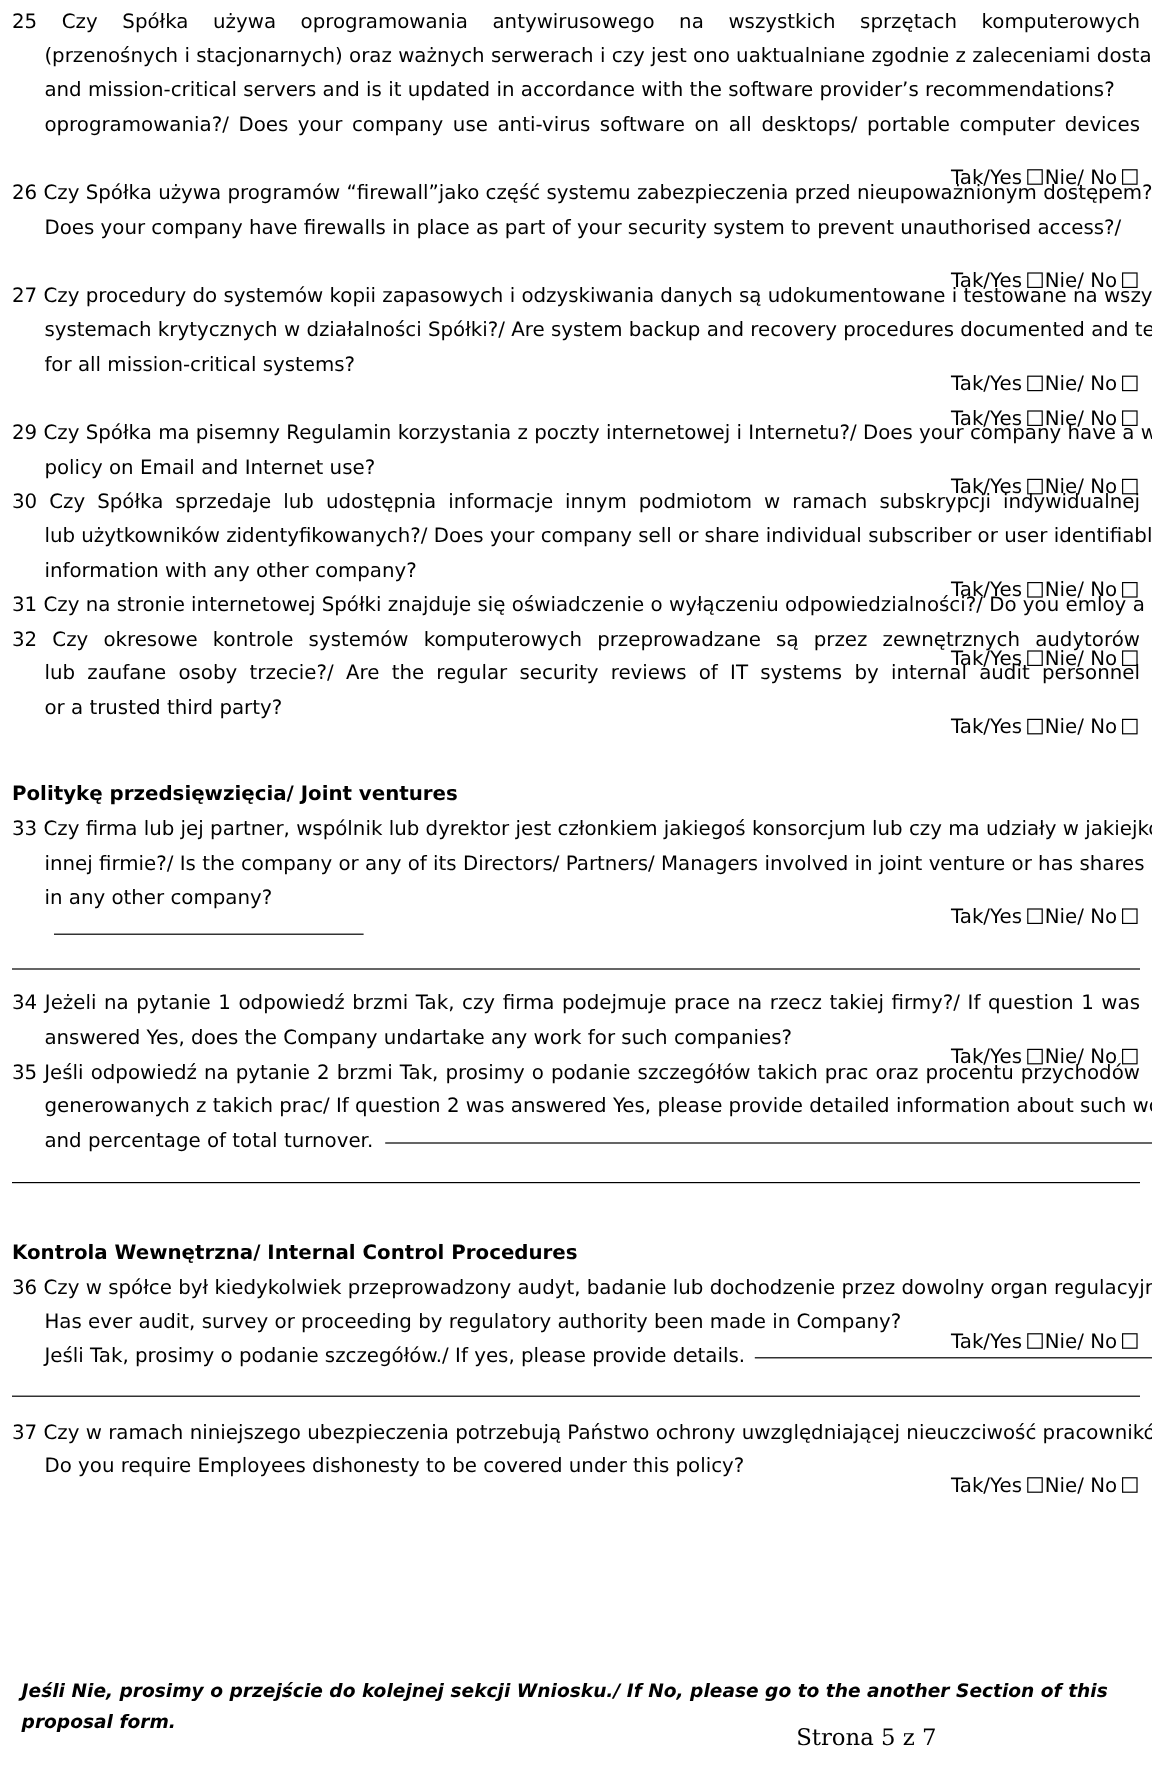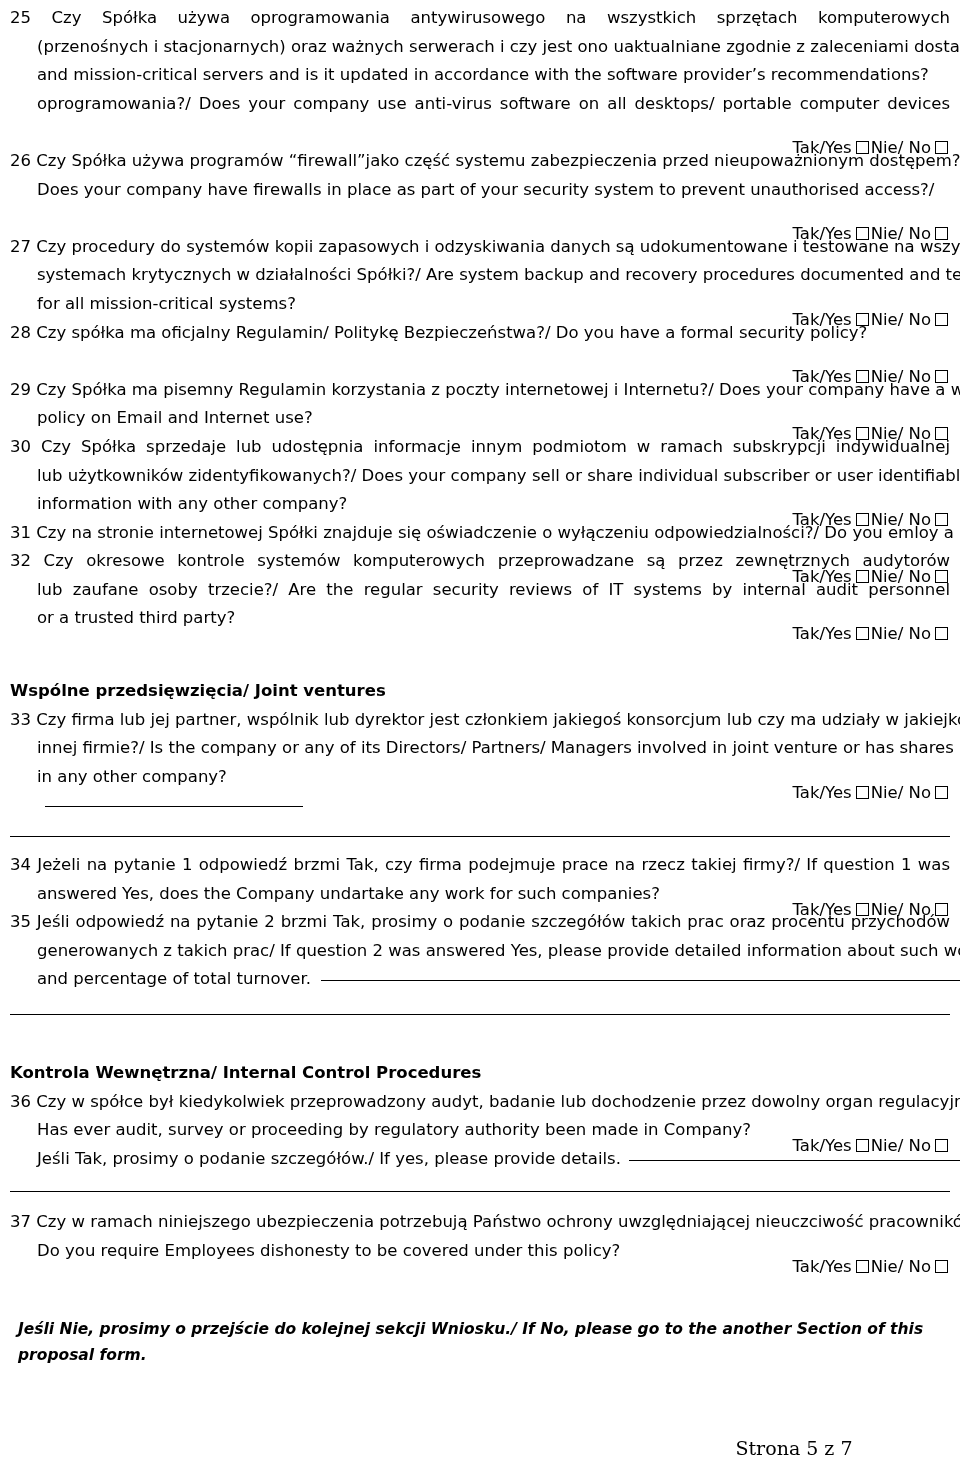--- a/index.html
+++ b/index.html
@@ -141,21 +141,20 @@
       <div class="line indent just">systemach krytycznych w działalności Spółki?/ Are system backup and recovery procedures documented and tested</div>
       <div class="line indent">
         <span>for all mission-critical systems?</span>
         <span class="answers">
           <span>Tak/Yes</span><span class="cbox"></span><span>Nie/ No</span><span class="cbox"></span>
         </span>
       </div>
     </div>
 
     <div class="q">
-      <div class="line">28 Czy spółka ma oficjalny Regulamin/ Politykę Bezpieczeństwa?/ Do you have a formal security policy?</div>
       <div class="ans-row">
         <span class="answers">
           <span>Tak/Yes</span><span class="cbox"></span><span>Nie/ No</span><span class="cbox"></span>
         </span>
       </div>
     </div>
 
     <div class="q">
       <div class="line just">29 Czy Spółka ma pisemny Regulamin korzystania z poczty internetowej i Internetu?/ Does your company have a written</div>
       <div class="line indent">
@@ -192,21 +191,21 @@
       <div class="line indent">
         <span>or a trusted third party?</span>
         <span class="answers">
           <span>Tak/Yes</span><span class="cbox"></span><span>Nie/ No</span><span class="cbox"></span>
         </span>
       </div>
     </div>
 
     <div class="spacer-lg"></div>
 
-    <div class="heading">Wspólne przedsięwzięcia/ Joint ventures</div>
+    <div class="heading">Politykę przedsięwzięcia/ Joint ventures</div>
 
     <div class="q">
       <div class="line just">33 Czy firma lub jej partner, wspólnik lub dyrektor jest członkiem jakiegoś konsorcjum lub czy ma udziały w jakiejkolwiek</div>
       <div class="line indent just">innej  firmie?/  Is  the  company  or  any  of  its  Directors/  Partners/  Managers  involved  in  joint  venture  or  has  shares</div>
       <div class="line indent">
         <span>in any other company?</span>
         <span class="answers">
           <span>Tak/Yes</span><span class="cbox"></span><span>Nie/ No</span><span class="cbox"></span>
         </span>
       </div>
@@ -266,16 +265,16 @@
       <div class="line indent">
         <span>Do you require Employees dishonesty to be covered under this policy?</span>
         <span class="answers">
           <span>Tak/Yes</span><span class="cbox"></span><span>Nie/ No</span><span class="cbox"></span>
         </span>
       </div>
     </div>
 
   </div>
 
-  <div class="footer-note" style="position:absolute;left:18px;top:1316px;width:924px;">Jeśli Nie, prosimy o przejście do kolejnej sekcji Wniosku./ If No, please go to the another Section of this proposal form.</div>
-
-  <div class="page-num" style="position:absolute;left:664px;top:1437px;text-align:center;">Strona 5 z 7</div>
+  <div class="footer-note" style="position:absolute;left:18px;top:1396px;width:924px;">Jeśli Nie, prosimy o przejście do kolejnej sekcji Wniosku./ If No, please go to the another Section of this proposal form.</div>
+
+  <div class="page-num" style="position:absolute;left:592px;top:1437px;text-align:center;">Strona 5 z 7</div>
 </div>
 
 </body></html>

